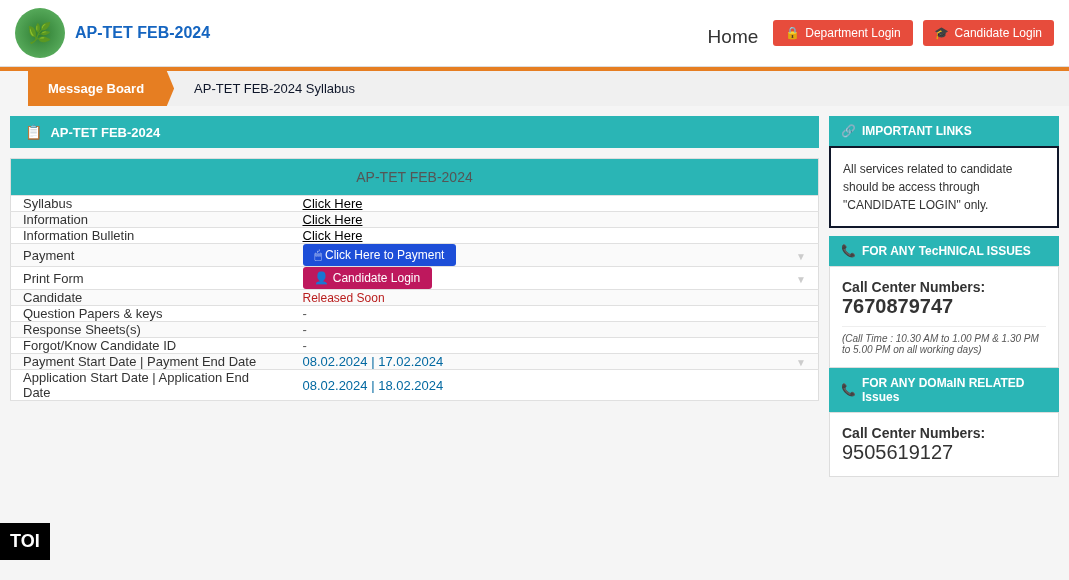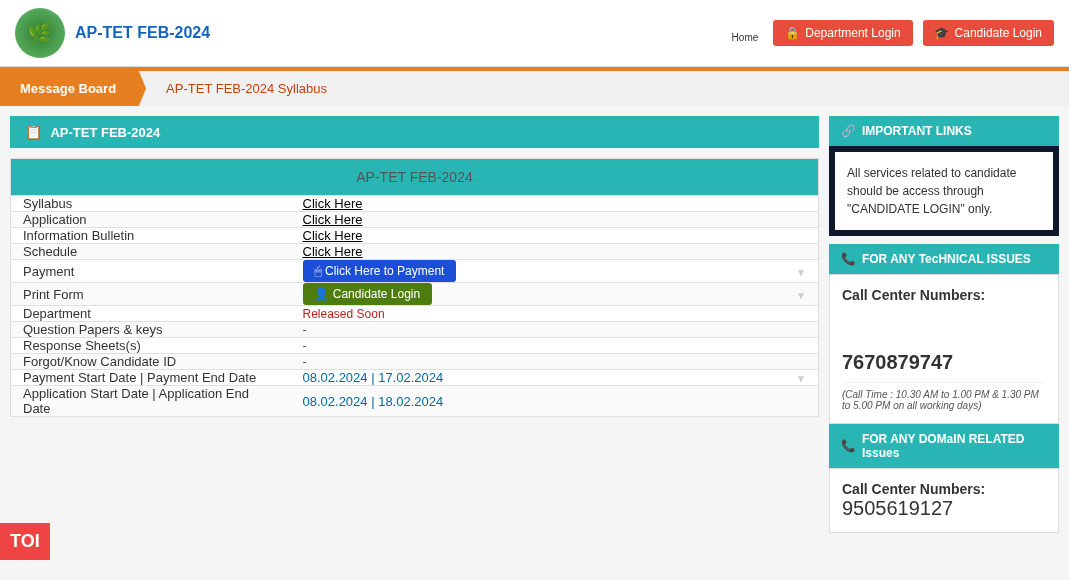--- a/index.html
+++ b/index.html
@@ -6,72 +6,72 @@
     body { font-family: Arial, sans-serif; font-size: 13px; background: #f5f5f5; width: 1069px; overflow-x: hidden; }
 
     
     .header { background: white; display: flex; align-items: center; padding: 8px 15px; border-bottom: 1px solid #ddd; justify-content: space-between; }
     .header-left { display: flex; align-items: center; gap: 10px; }
     .logo { width: 50px; height: 50px; border-radius: 50%; background: radial-gradient(circle, #2e7d32, #66bb6a); display: flex; align-items: center; justify-content: center; font-size: 20px; }
     .header-title { }
     .header-title .main-title { color: #1565c0; font-weight: bold; font-size: 16px; }
     .header-title .sub-title { color: #2e7d32; font-size: 11px; font-weight: bold; }
     .header-nav { display: flex; align-items: center; gap: 10px; }
-    .home-link { color: #333; text-decoration: none; font-size: 10px; margin-right: 5px; margin-top: 8px; }
+    .home-link { color: #333; text-decoration: none; font-size: 19px; margin-right: 5px; margin-top: 8px; }
     .btn-dept { background: #e74c3c; color: white; padding: 6px 12px; border: none; border-radius: 3px; cursor: pointer; font-size: 12px; display: flex; align-items: center; gap: 5px; }
     .btn-candidate { background: #e74c3c; color: white; padding: 6px 12px; border: none; border-radius: 3px; cursor: pointer; font-size: 12px; display: flex; align-items: center; gap: 5px; }
 
     
     .orange-bar { height: 4px; background: #e67e22; }
 
     
-    .tabs { display: flex; background: #f0f0f0; }
+    .tabs { display: flex; background: #f0f0f0; margin-left: 28px; }
     .tab { padding: 10px 20px; font-size: 13px; cursor: pointer; }
     .tab.active { background: #e67e22; color: white; font-weight: bold; clip-path: polygon(0 0, 95% 0, 100% 50%, 95% 100%, 0 100%); padding-right: 30px; }
-    .tab.inactive { color: #c2410c; }
+    .tab.inactive { color: #0f172a; }
 
     
     .main-container { display: flex; padding: 10px; gap: 10px; }
 
     
     .left-panel { flex: 1; }
     .section-header { background: #2ab5b5; color: white; padding: 8px 15px; font-size: 13px; font-weight: bold; display: flex; align-items: center; gap: 8px; margin-bottom: 10px; }
     .section-header .icon { font-size: 14px; }
 
     
     .data-table { width: 100%; border-collapse: collapse; background: white; border: 1px solid #ddd; }
     .data-table .table-title { background: #2ab5b5; color: white; text-align: center; padding: 10px; font-weight: bold; font-size: 14px; }
     .data-table tr { border-bottom: 1px solid #e0e0e0; }
     .data-table tr:nth-child(even) { background: #fafafa; }
     .data-table td { padding: 0 12px; vertical-align: middle; }
     .data-table td:first-child { color: #333; font-weight: normal; width: 280px; }
     .data-table td:last-child { color: #555; }
     .link-cell { color: #000000; cursor: pointer; text-decoration: underline; }
     .btn-payment { background: #1d4ed8; color: white; padding: 4px 12px; border: none; border-radius: 3px; cursor: pointer; font-size: 12px; display: flex; align-items: center; gap: 5px; width: fit-content; }
-    .btn-candidate-login { background: #4d7c0f; color: white; padding: 4px 12px; border: none; border-radius: 3px; cursor: pointer; font-size: 12px; display: flex; align-items: center; gap: 5px; width: fit-content; }
+    .btn-candidate-login { background: #be185d; color: white; padding: 4px 12px; border: none; border-radius: 3px; cursor: pointer; font-size: 12px; display: flex; align-items: center; gap: 5px; width: fit-content; }
     .released-soon { color: #b91c1c; font-size: 12px; }
     .date-cell { color: #0369a1; }
     .dash { color: #555; }
 
     
     .right-panel { width: 230px; }
     .important-links-header { background: #2ab5b5; color: white; padding: 8px 12px; font-size: 12px; font-weight: bold; display: flex; align-items: center; gap: 6px; margin-bottom: 0; }
-    .info-box { background: white; padding: 12px; border: 6px solid #0f172a; margin-bottom: 8px; font-size: 12px; color: #333; line-height: 1.5; }
+    .info-box { background: white; padding: 12px; border: 2px solid #0f172a; margin-bottom: 8px; font-size: 12px; color: #333; line-height: 1.5; }
     .technical-header { background: #2ab5b5; color: white; padding: 8px 12px; font-size: 12px; font-weight: bold; display: flex; align-items: center; gap: 6px; }
     .call-box { background: white; padding: 12px; border: 1px solid #ddd; margin-bottom: 0; }
     .call-box .call-label { font-size: 14px; font-weight: bold; color: #333; }
-    .call-box .call-number { font-size: 20px; font-weight: bold; color: #333; margin-top: 48px; }
+    .call-box .call-number { font-size: 20px; font-weight: bold; color: #333; }
     .call-box .call-time { font-size: 10px; color: #555; margin-top: 8px; font-style: italic; border-top: 1px solid #eee; padding-top: 6px; }
     .domain-header { background: #2ab5b5; color: white; padding: 8px 12px; font-size: 12px; font-weight: bold; display: flex; align-items: center; gap: 6px; margin-top: 0; }
     .domain-call-box { background: white; padding: 12px; border: 1px solid #ddd; }
     .domain-call-box .call-label { font-size: 14px; font-weight: bold; color: #333; }
     .domain-call-box .call-number { font-size: 20px; font-weight: normal; color: #333; }
 
     
-    .toi-badge { position: fixed; bottom: 20px; left: 0; background: #ef4444; color: white; font-weight: bold; font-size: 18px; padding: 8px 10px; z-index: 999; }
+    .toi-badge { position: fixed; bottom: 20px; left: 0; background: #000000; color: white; font-weight: bold; font-size: 18px; padding: 8px 10px; z-index: 999; }
 
     
     .table-wrapper { position: relative; overflow: hidden; }
   </style>
 </head>
 <body>
 
 <div class="header">
   <div class="header-left">
     <div class="logo">🌿</div>
@@ -118,50 +118,45 @@
             <td colspan="3" class="table-title">AP-TET FEB-2024</td>
           </tr>
         </thead>
         <tbody id="table-body">
         <tr>
               <td>Syllabus</td>
               <td class="link-cell">Click Here</td>
               <td style="width: 20px; text-align: center;"></td>
             </tr>
             <tr>
-              <td>Application</td>
+              <td>Information</td>
               <td class="link-cell">Click Here</td>
               <td style="width: 20px; text-align: center;"></td>
             </tr>
             <tr>
               <td>Information Bulletin</td>
-              <td class="link-cell">Click Here</td>
-              <td style="width: 20px; text-align: center;"></td>
-            </tr>
-            <tr>
-              <td>Schedule</td>
               <td class="link-cell">Click Here</td>
               <td style="width: 20px; text-align: center;"></td>
             </tr>
             <tr>
               <td>Payment</td>
               <td>
                 <button class="btn-payment">🖱 Click Here to Payment</button>
               </td>
               <td style="width: 20px; text-align: center;"><span style="color:#ccc; font-size:10px;">▼</span></td>
             </tr>
             <tr>
               <td>Print Form</td>
               <td>
                 <button class="btn-candidate-login">👤 Candidate Login</button>
               </td>
               <td style="width: 20px; text-align: center;"><span style="color:#ccc; font-size:10px;">▼</span></td>
             </tr>
             <tr>
-              <td>Department</td>
+              <td>Candidate</td>
               <td class="released-soon">Released Soon</td>
               <td style="width: 20px; text-align: center;"></td>
             </tr>
             <tr>
               <td>Question Papers &amp; keys</td>
               <td class="dash">-</td>
               <td style="width: 20px; text-align: center;"></td>
             </tr>
             <tr>
               <td>Response Sheets(s)</td>

